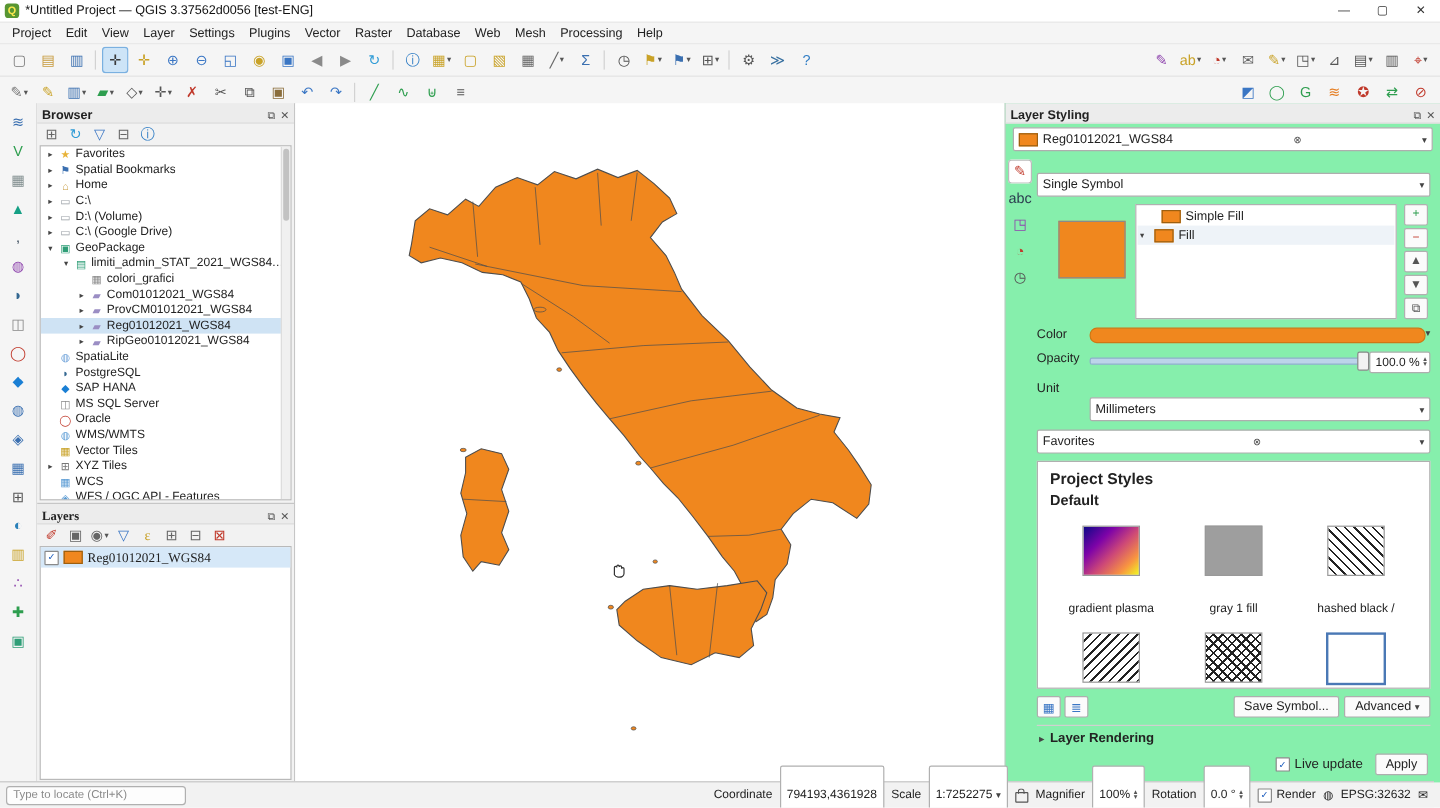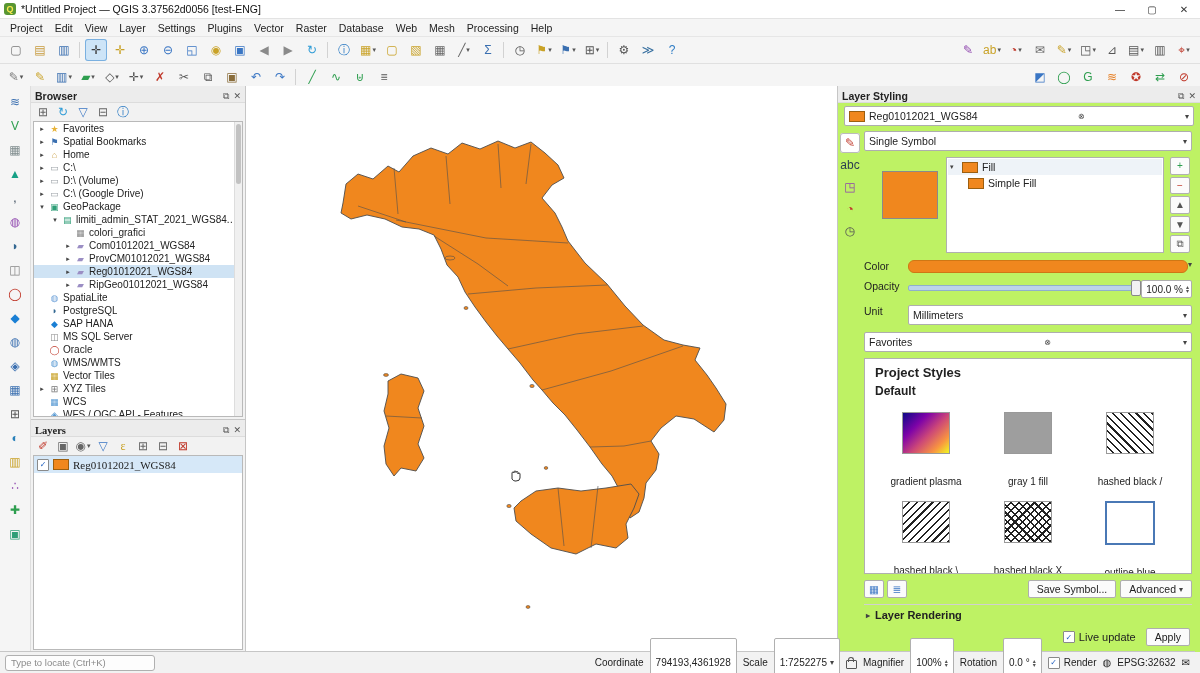--- a/index.html
+++ b/index.html
@@ -57,22 +57,22 @@
 
   
   .canvas{flex:1;position:relative;background:#fff;overflow:hidden;}
   .canvas svg.map{position:absolute;left:0;top:0;}
   .region{fill:var(--region-fill);stroke:var(--region-stroke);stroke-width:0.9;}
   .rborder{fill:none;stroke:var(--region-stroke);stroke-width:0.7;opacity:.85;}
   .islet{fill:var(--region-fill);stroke:var(--region-stroke);stroke-width:0.6;}
   .cursor{position:absolute;left:262px;top:382px;}
 
   
-  .styling{width:362px;display:flex;flex-direction:column;background:#bef264;border-left:1px solid #c6c6c6;}
-  .combo{background:#fff;border:1px solid #aeaeae;border-radius:2px;height:18px;display:flex;align-items:center;gap:4px;padding:0 4px;font-size:10.5px;}
+  .styling{width:362px;display:flex;flex-direction:column;background:#86efac;border-left:1px solid #c6c6c6;}
+  .combo{background:#fff;border:1px solid #aeaeae;border-radius:2px;height:18px;display:flex;align-items:center;gap:4px;padding:0 4px;font-size:10.5px;margin-top:13px;}
   .combo .caret{margin-left:auto;font-size:8px;color:#444;}
   .layer-combo-row{margin:3px 6px;}
   .sty-body{flex:1;display:flex;min-height:0;}
   .sty-tabs{width:24px;display:flex;flex-direction:column;align-items:center;padding-top:4px;gap:2px;}
   .sty-tabs .tb-icon{min-width:20px;height:20px;font-size:10px;}
   .sty-tabs .tb-icon.active{background:#fff;box-shadow:inset 0 0 0 1px #bbb;}
   .sty-content{flex:1;display:flex;flex-direction:column;padding:2px 8px 2px 2px;min-width:0;}
 
   .symbol-editor{display:flex;gap:6px;margin-top:6px;height:96px;}
   .sym-preview{width:54px;height:46px;margin:14px 2px 0 18px;background:var(--region-fill);border:1px solid #8a8a8a;}
@@ -709,28 +709,28 @@
 
         <div class="sty-content">
           <div class="combo">
             <span>Single Symbol</span>
             <span class="caret">▾</span>
           </div>
 
           <div class="symbol-editor">
             <div class="sym-preview"></div>
             <div class="sym-tree">
+              <div class="sym-row child">
+                <span class="swatch"></span>
+                <span>Simple Fill</span>
+              </div>
               <div class="sym-row head">
                 <span class="exp">▾</span>
                 <span class="swatch"></span>
                 <span>Fill</span>
-              </div>
-              <div class="sym-row child">
-                <span class="swatch"></span>
-                <span>Simple Fill</span>
               </div>
             </div>
             <div class="sym-btns">
               <span class="sq-btn">
                   <span style="color: rgb(46, 158, 79);">+</span>
                 </span>
                 <span class="sq-btn">
                   <span style="color: rgb(192, 57, 43);">−</span>
                 </span>
                 <span class="sq-btn">

